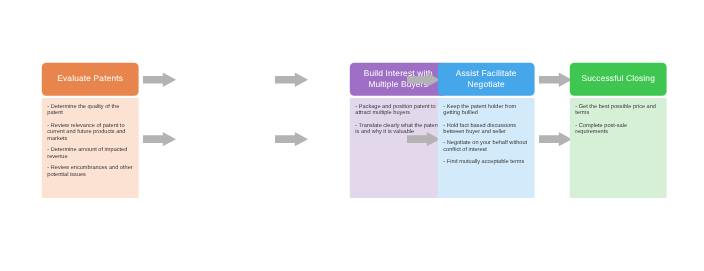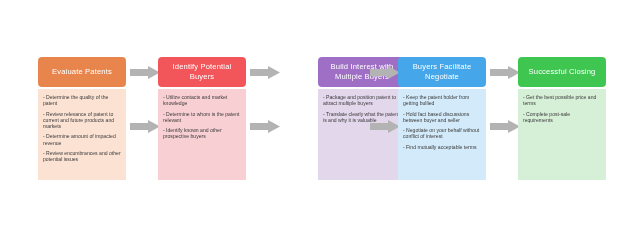--- a/index.html
+++ b/index.html
@@ -88,30 +88,20 @@
     <div class="arrow" style="left: 130px; top: 66px;">
       <svg viewBox="0 0 30 13" xmlns="http://www.w3.org/2000/svg">
         <polygon points="0,3 18,3 18,0 30,6.5 18,13 18,10 0,10" fill="#b3b3b3"></polygon>
       </svg>
     </div>
     <div class="arrow" style="left: 130px; top: 120px;">
       <svg viewBox="0 0 30 13" xmlns="http://www.w3.org/2000/svg">
         <polygon points="0,3 18,3 18,0 30,6.5 18,13 18,10 0,10" fill="#b3b3b3"></polygon>
       </svg>
     </div>
-    <div class="column" style="left: 158px;">
-      <div class="col-header" style="background: rgb(242, 86, 91);">
-        <span>Identify Potential Buyers</span>
-      </div>
-      <div class="col-body" style="background: rgb(248, 207, 210);">
-        <p class="bullet">- Utilize contacts and market knowledge</p>
-        <p class="bullet">- Determine to whom is the patent relevant</p>
-        <p class="bullet">- Identify known and other prospective buyers</p>
-      </div>
-    </div>
     <div class="arrow" style="left: 250px; top: 66px;">
       <svg viewBox="0 0 30 13" xmlns="http://www.w3.org/2000/svg">
         <polygon points="0,3 18,3 18,0 30,6.5 18,13 18,10 0,10" fill="#b3b3b3"></polygon>
       </svg>
     </div>
     <div class="arrow" style="left: 250px; top: 120px;">
       <svg viewBox="0 0 30 13" xmlns="http://www.w3.org/2000/svg">
         <polygon points="0,3 18,3 18,0 30,6.5 18,13 18,10 0,10" fill="#b3b3b3"></polygon>
       </svg>
     </div>
@@ -129,21 +119,21 @@
         <polygon points="0,3 18,3 18,0 30,6.5 18,13 18,10 0,10" fill="#b3b3b3"></polygon>
       </svg>
     </div>
     <div class="arrow" style="left: 370px; top: 120px;">
       <svg viewBox="0 0 30 13" xmlns="http://www.w3.org/2000/svg">
         <polygon points="0,3 18,3 18,0 30,6.5 18,13 18,10 0,10" fill="#b3b3b3"></polygon>
       </svg>
     </div>
     <div class="column" style="left: 398px;">
       <div class="col-header" style="background: rgb(69, 167, 234);">
-        <span>Buyers Facilitate Negotiate</span>
+        <span>Assist Facilitate Negotiate</span>
       </div>
       <div class="col-body" style="background: rgb(210, 234, 249);">
         <p class="bullet">- Keep the patent holder from getting bullied</p>
         <p class="bullet">- Hold fact based discussions between buyer and seller</p>
         <p class="bullet">- Negotiate on your behalf without conflict of interest</p>
         <p class="bullet">- Find mutually acceptable terms</p>
       </div>
     </div>
     <div class="arrow" style="left: 490px; top: 66px;">
       <svg viewBox="0 0 30 13" xmlns="http://www.w3.org/2000/svg">

